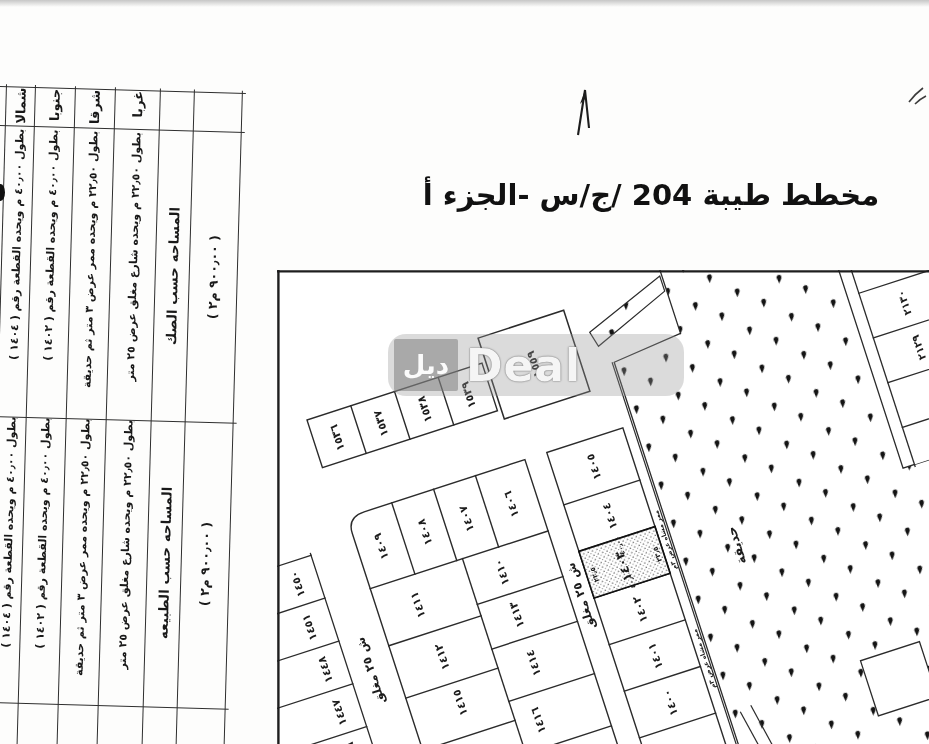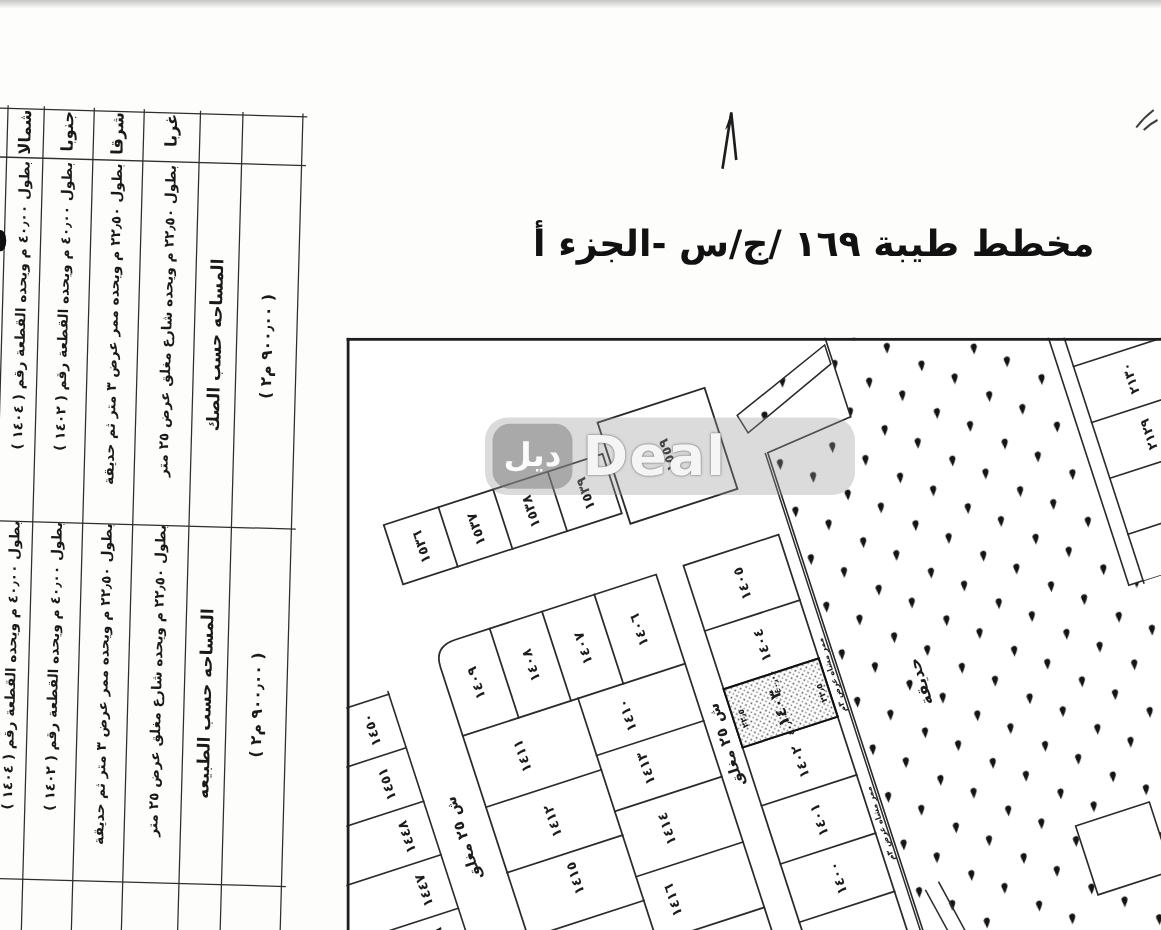--- a/index.html
+++ b/index.html
@@ -39,21 +39,21 @@
   .pls{font-size:10.5px;}
   .plbig{font-size:12.5px;font-weight:700;}
   .dim{font-size:7px;font-weight:600;}
   .street{font-size:12px;font-weight:700;}
   .gard{font-size:13px;font-weight:700;}
   .pass{font-size:6.5px;}
   
   .wm{position:absolute;left:388px;top:334px;width:296px;height:62px;
     background:rgba(150,150,150,.34);border-radius:18px;
     display:flex;align-items:center;gap:8px;padding:0 6px;box-sizing:border-box;}
-  .wm .logo{width:64px;height:52px;border-radius:14px;background:rgba(120,120,120,.5);
+  .wm .logo{width:64px;height:52px;border-radius:2px;background:rgba(120,120,120,.5);
     display:flex;align-items:center;justify-content:center;
     color:rgba(255,255,255,.95);font-size:26px;font-weight:700;}
   .wm .wmtxt{color:rgba(255,255,255,.93);font-size:44px;font-weight:800;
     letter-spacing:1px;text-shadow:0 0 2px rgba(110,110,110,.9),0 0 1px rgba(110,110,110,.9);}
 </style>
 </head>
 <body>
 
 <div class="topshade"></div>
 
@@ -87,21 +87,21 @@
   <div class="tcell bodytxt" style="left:11px;top:616px;width:284px;height:27px;line-height:27px">بطول ٤٠٫٠٠ م ويحده القطعة رقم ( ١٤٠٤ )</div>
   <div class="tcell bodytxt" style="left:40px;top:616px;width:284px;height:38px;line-height:38px">بطول ٤٠٫٠٠ م ويحده القطعة رقم ( ١٤٠٢ )</div>
   <div class="tcell bodytxt" style="left:80px;top:616px;width:284px;height:38px;line-height:38px">بطول ٢٢٫٥٠ م ويحده ممر عرض ٣ متر ثم حديقة</div>
   <div class="tcell bodytxt" style="left:120px;top:616px;width:284px;height:43px;line-height:43px">بطول ٢٢٫٥٠ م ويحده شارع مغلق عرض ٢٥ متر</div>
   <div class="tcell areatxt" style="left:165px;top:616px;width:284px;height:32px;line-height:32px">المساحه حسب الطبيعه</div>
   <div class="tcell areaval" style="left:199px;top:616px;width:284px;height:46px;line-height:46px">( ٩٠٠٫٠٠ م٢ )</div>
 </div>
 
 <div class="edgeblob"></div>
 
-<div class="maptitle">مخطط طيبة ١٦٩ /ج/س  -الجزء أ</div>
+<div class="maptitle">مخطط طيبة 204 /ج/س  -الجزء أ</div>
 
 <svg class="northarrow" width="30" height="52" viewBox="0 0 30 52">
   <path d="M8 49 L15 4 L19 42" fill="none" stroke="#1d1d1d" stroke-width="2.1"></path>
   <path d="M15 4 L10 18 L15 13 Z" fill="#1d1d1d"></path>
 </svg>
 
 <svg class="cornermark" width="22" height="26" viewBox="0 0 22 26">
   <path d="M3 20 q6 -8 14 -14 M9 22 q5 -5 11 -8" fill="none" stroke="#3d3d3d" stroke-width="1.6"></path>
 </svg>
 

